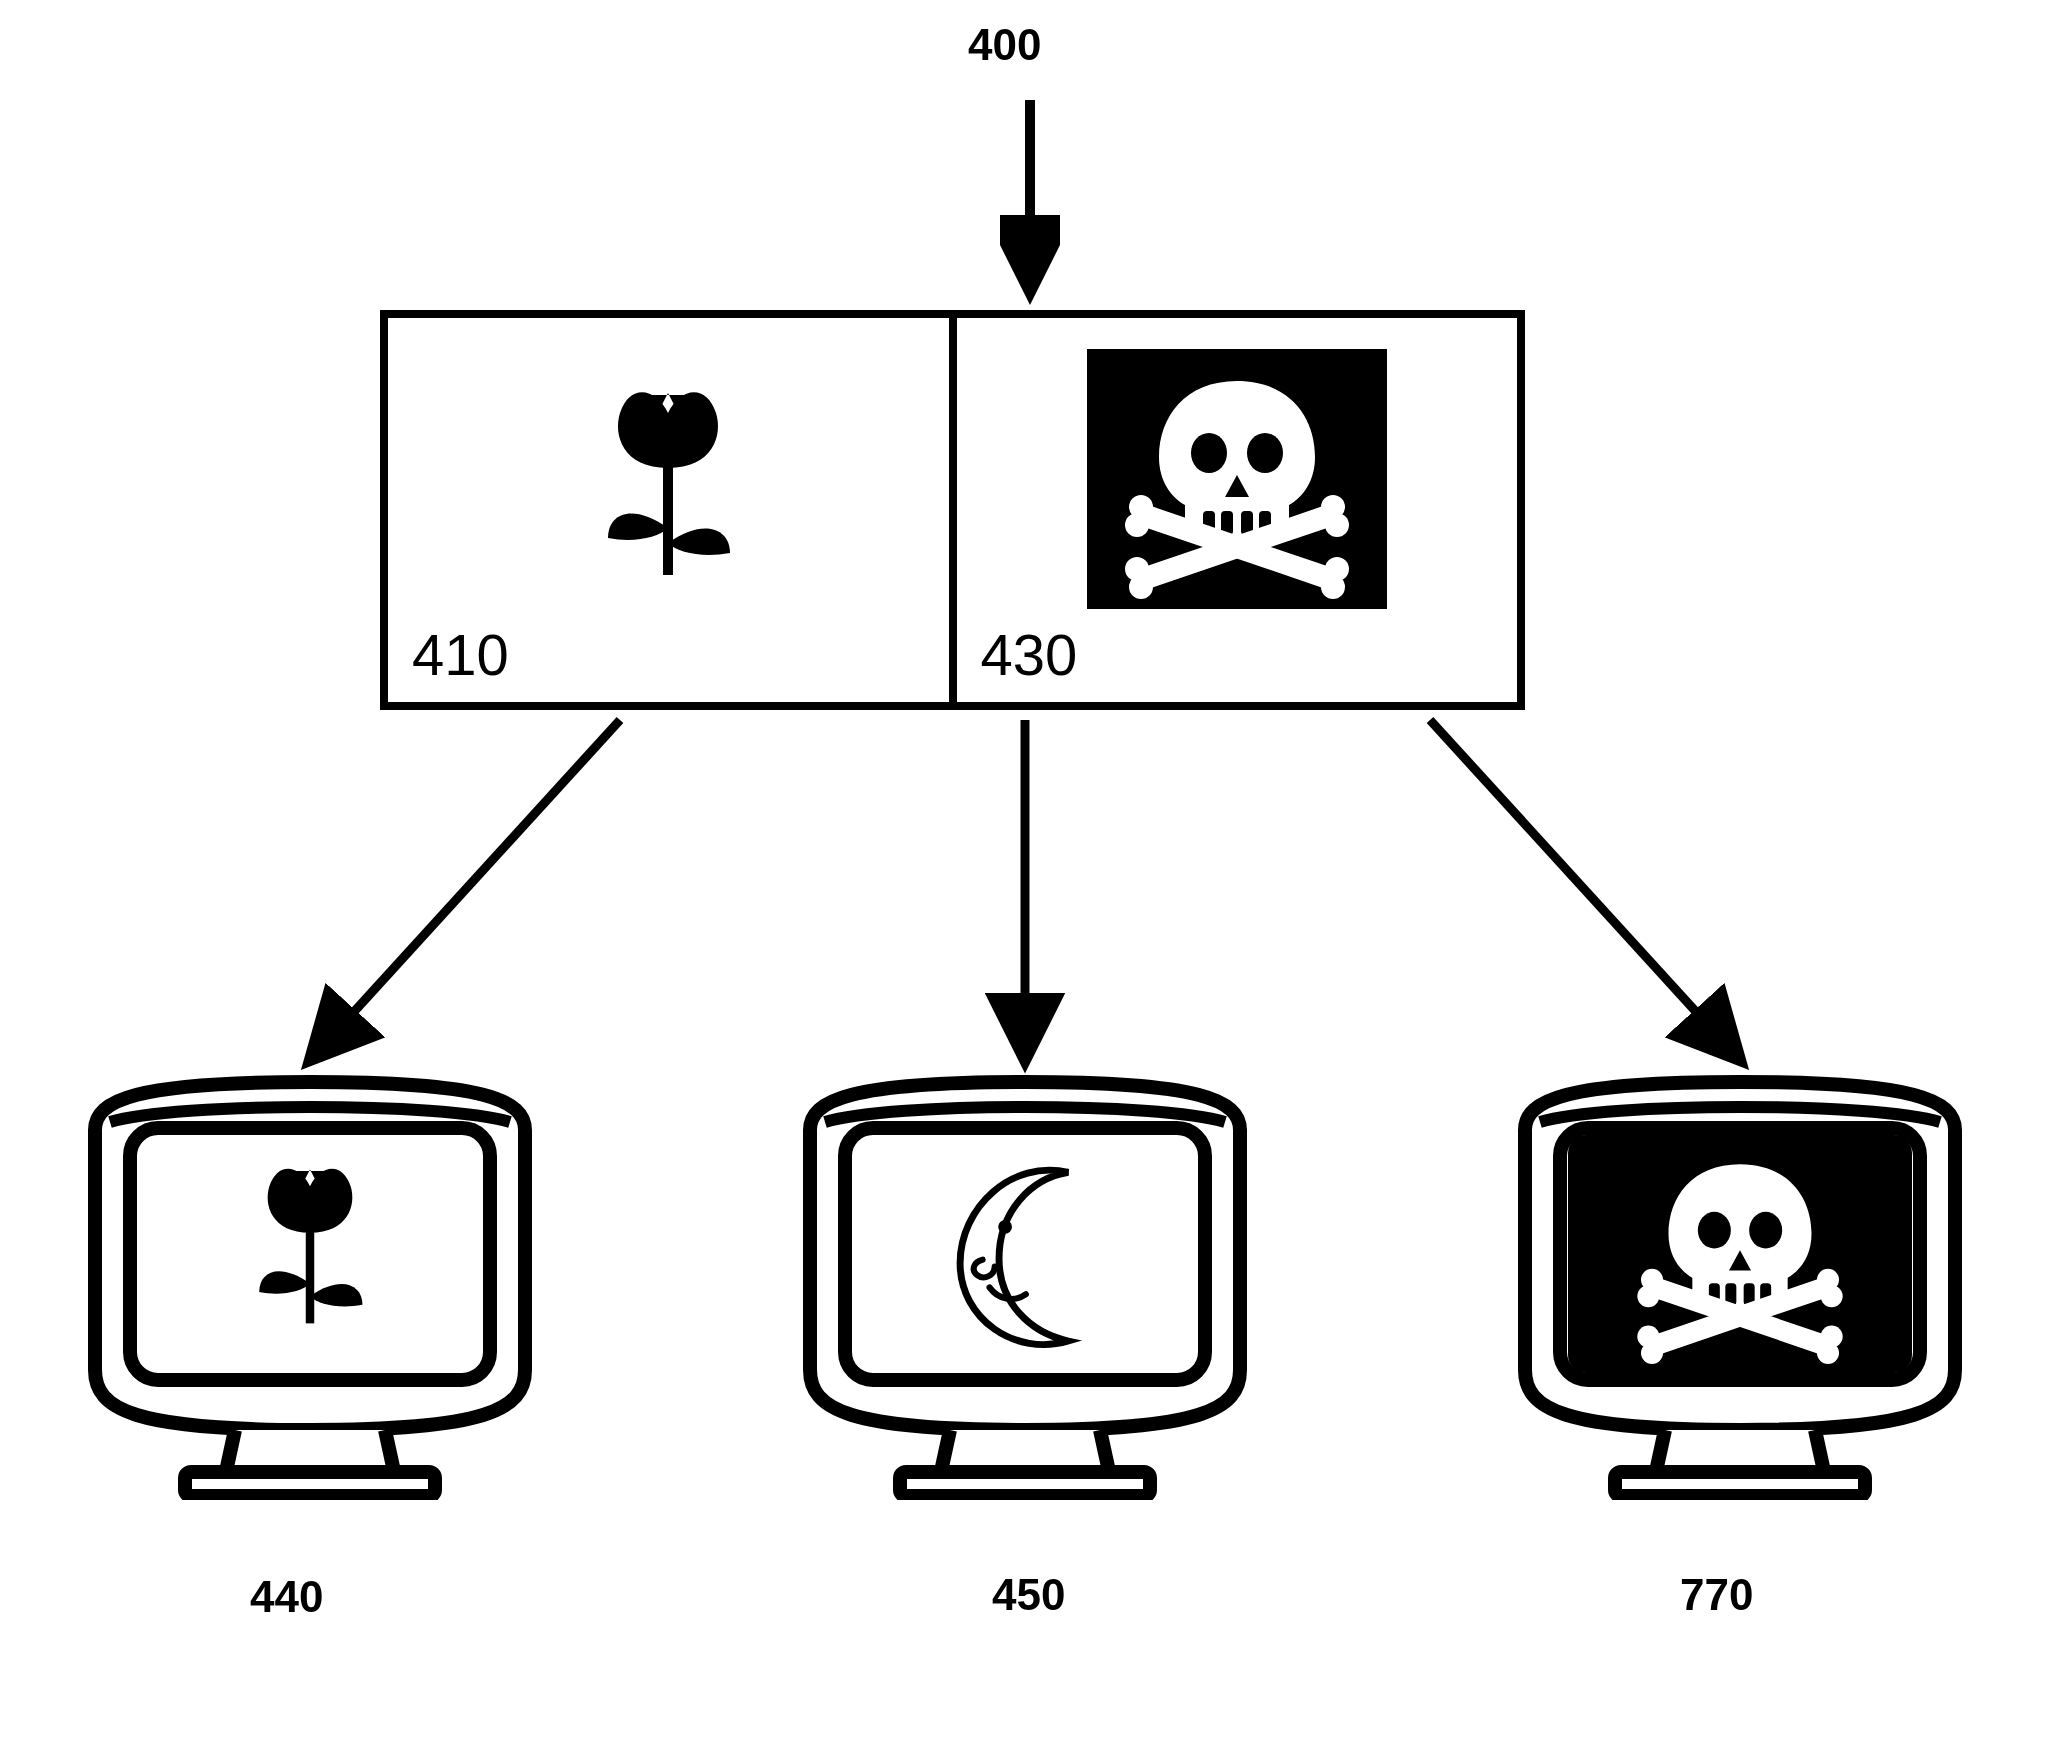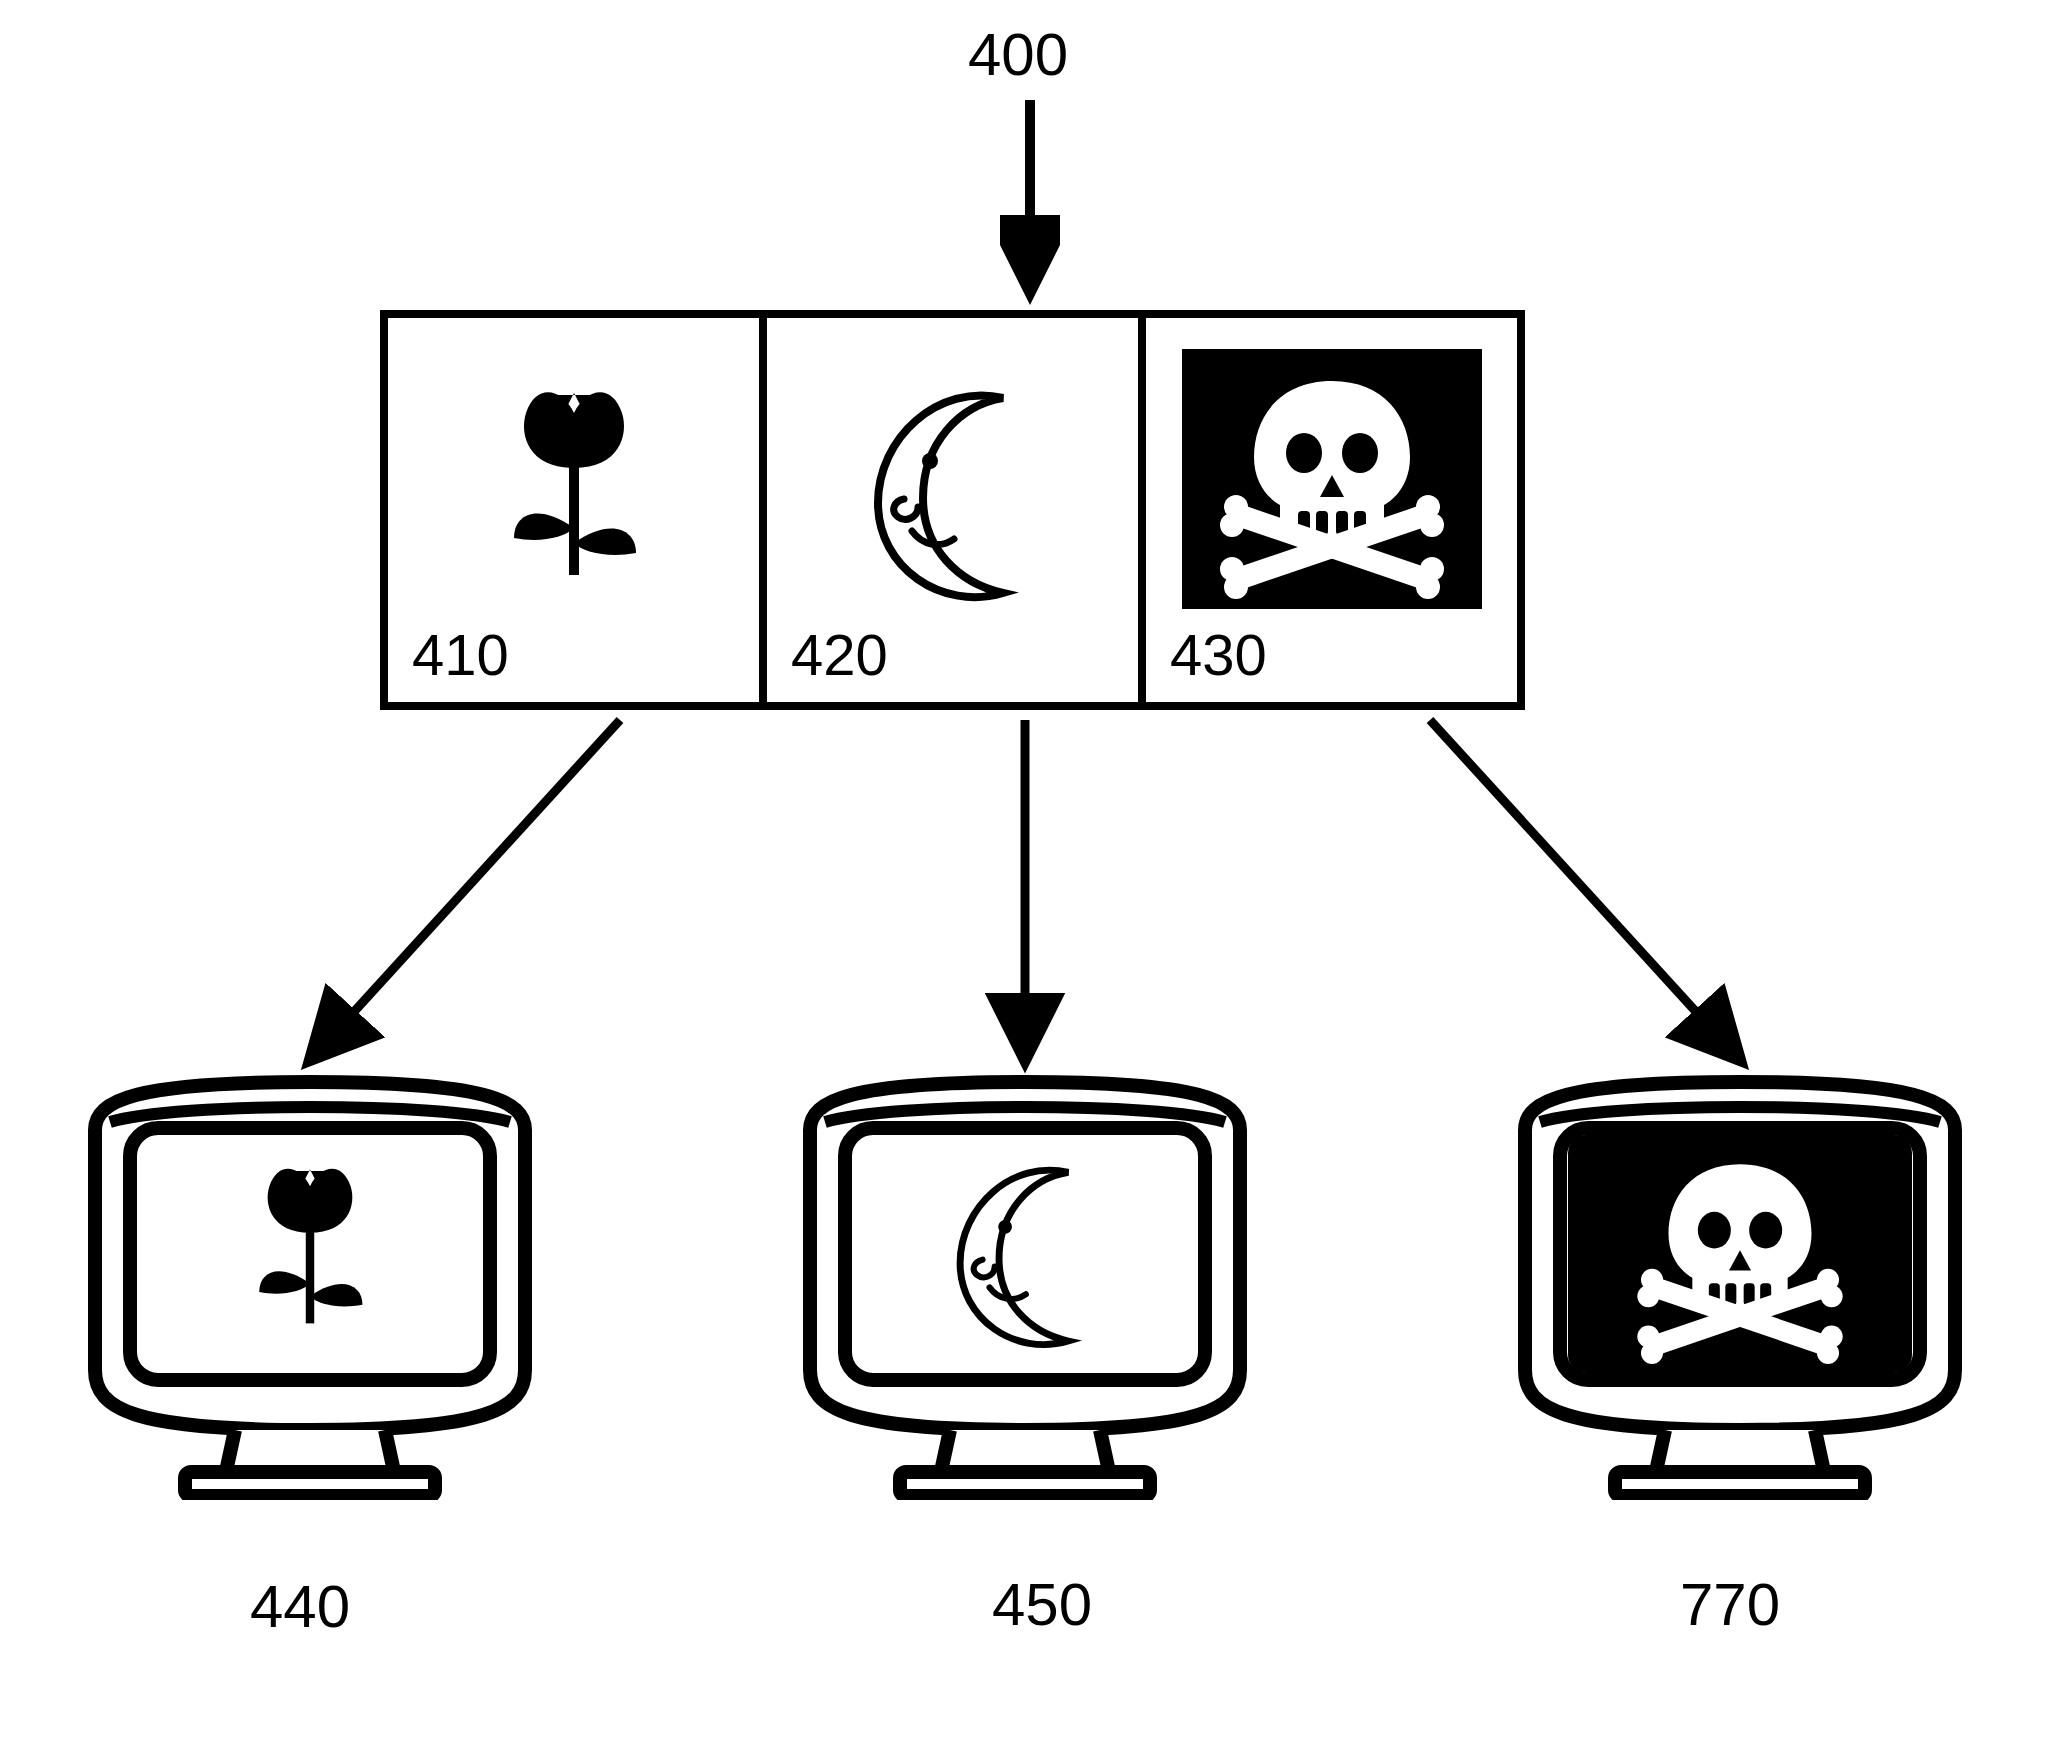--- a/index.html
+++ b/index.html
@@ -8,23 +8,23 @@
     background: #fff;
   }
   .canvas {
     position: relative;
     width: 2054px;
     height: 1749px;
     font-family: Arial, Helvetica, sans-serif;
   }
   .ref-label {
     position: absolute;
-    font-size: 60px;
+    font-size: 44px;
     color: #000;
-    font-weight: 400;
+    font-weight: 700;
   }
   
   .strip {
     position: absolute;
     left: 380px;
     top: 310px;
     width: 1145px;
     height: 400px;
     border: 8px solid #000;
     box-sizing: border-box;
@@ -152,28 +152,20 @@
 
     <div class="cell">
       <div class="icon-wrap">
         <svg width="200" height="260" viewBox="-100 -120 200 260">
           <use href="#ico-tulip"></use>
         </svg>
       </div>
       <div class="cell-label">410</div>
     </div>
 
-    <div class="cell">
-      <div class="icon-wrap">
-        <svg width="230" height="260" viewBox="-110 -130 230 260">
-          <use href="#ico-moon"></use>
-        </svg>
-      </div>
-      <div class="cell-label">420</div>
-    </div>
 
     <div class="cell">
       <div class="icon-wrap" style="top:42%;">
         <div style="width:300px; height:260px; background:#000; display:flex; align-items:center; justify-content:center;">
           <svg width="240" height="240" viewBox="-120 -100 240 240">
             <use href="#ico-skull"></use>
           </svg>
         </div>
       </div>
       <div class="cell-label">430</div>

